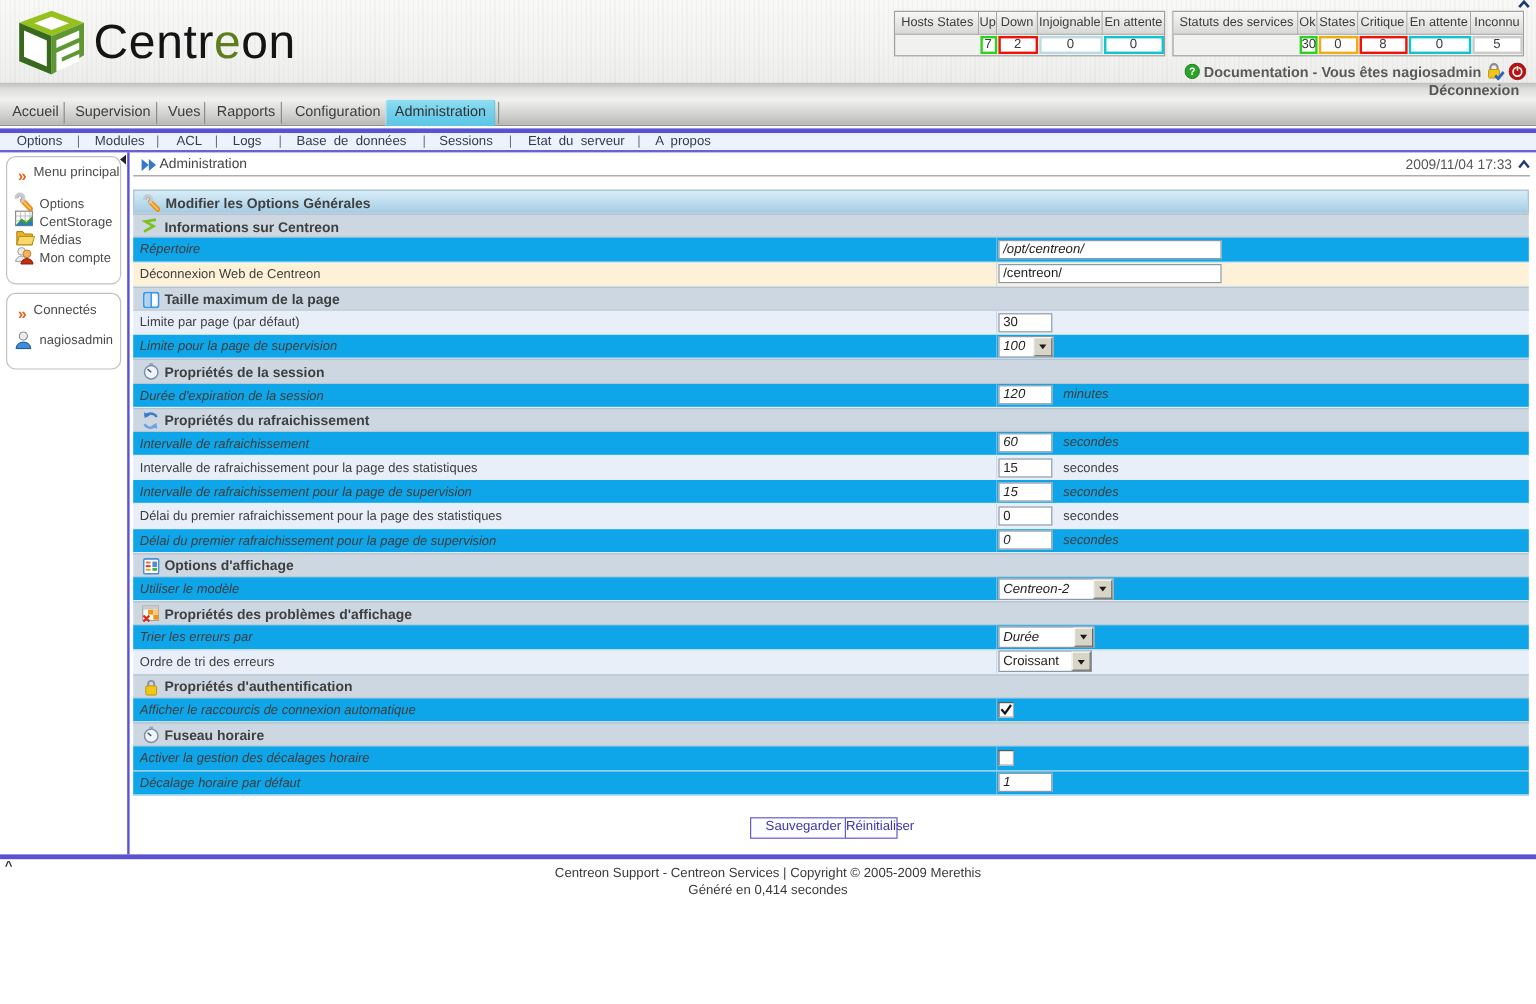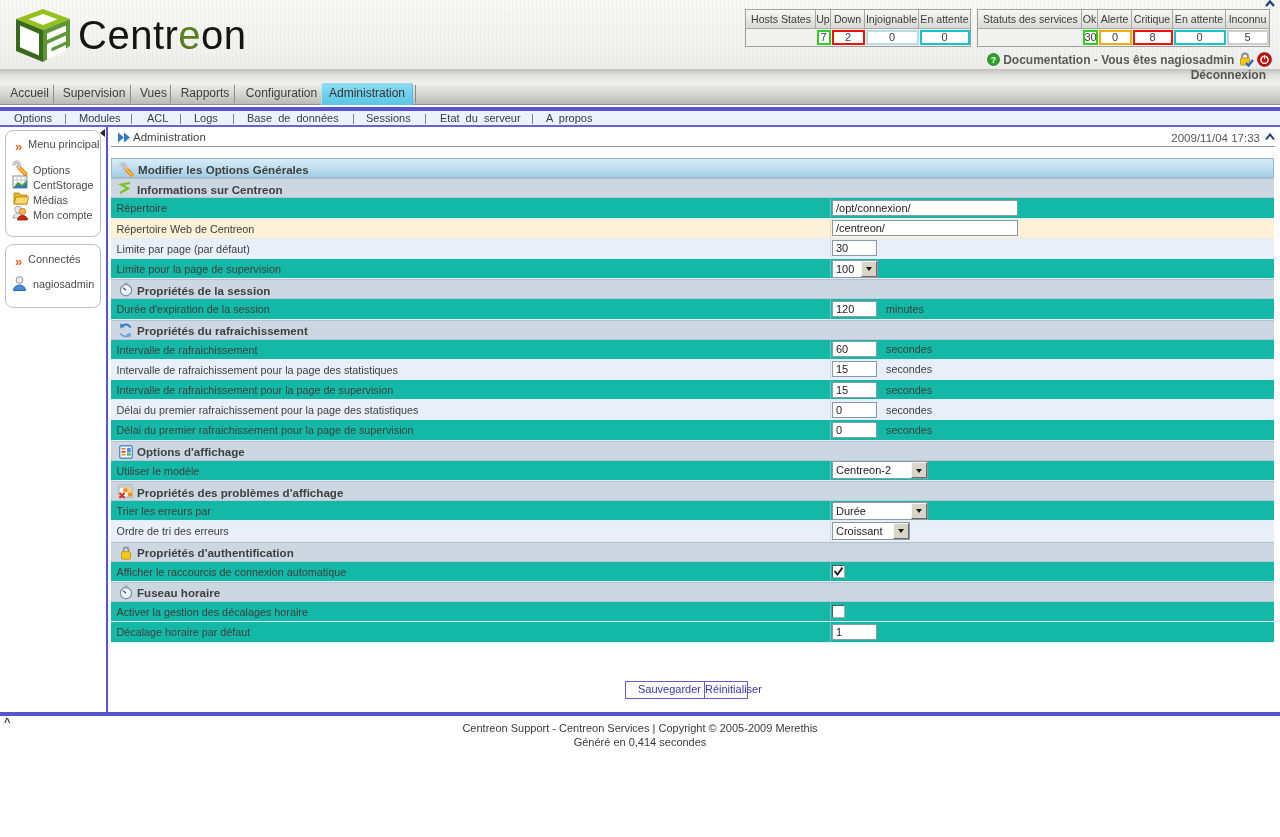--- a/index.html
+++ b/index.html
@@ -57,21 +57,21 @@
 #hr1 { position:absolute; left:111px; top:146px; width:1164px; height:1px; background:#9a9a9a; }
 
 #tbl { position:absolute; left:111px; top:158px; width:1163px; }
 .thead { box-sizing:border-box; height:20.2px; background:linear-gradient(180deg,#d7ecf8 0%, #c2dff0 45%, #a4cde4 100%); border:1px solid #9cb8cc; position:relative; }
 .thead b, .sect b { position:absolute; left:26px; top:3.5px; font-size:11.6px; color:#3f3f3f; }
 .sect { box-sizing:border-box; height:20.2px; background:#ccd7e2; border-top:1px solid #b4c0cc; border-bottom:1px solid #bac6d2; position:relative; }
 .r { box-sizing:border-box; height:20.2px; position:relative; border-bottom:1px solid #e4ecf4; font-size:10.8px; color:#3e3e3e; }
 .r::after { content:''; position:absolute; left:719px; top:0; bottom:0; width:1px; background:rgba(185,200,218,0.55); }
 .r .lab { position:absolute; left:5.5px; top:4px; }
 .r .val { position:absolute; left:721px; top:0; height:100%; display:flex; align-items:center; }
-.ra { background:#14b8a6; }
+.ra { background:#0ea5e9;font-style:italic; }
 .rb { background:#e9eff8; }
 .rc { background:#fdf1d8; }
 .inp { box-sizing:border-box; height:16px; border:1px solid #8a99a8; background:#fff; font-family:"Liberation Sans",sans-serif; font-size:11px; color:#222; padding:0 3px; line-height:14px; }
 .unit { margin-left:9px; font-size:10.8px; color:#3e3e3e; }
 .sel { display:inline-flex; box-sizing:border-box; height:18px; border:1px solid #8a99a8; background:#fff; align-items:stretch; }
 .st { font-size:11px; color:#222; padding:2px 0 0 3px; flex:1; white-space:nowrap; overflow:hidden; }
 .sbtn { width:16px; box-sizing:border-box; background:#d8d4c8; border:1px solid; border-color:#f8f7f4 #6c6c64 #6c6c64 #f8f7f4; display:flex; align-items:center; justify-content:center; }
 .tri { width:0; height:0; border:3.5px solid transparent; border-top:4.5px solid #1a1a1a; margin-top:4px; }
 .cb { display:inline-block; box-sizing:border-box; width:13px; height:13px; background:#fff; border:1px solid; border-color:#58585a #aeaeb0 #aeaeb0 #58585a; position:relative; }
 
@@ -115,21 +115,21 @@
           <span class="vbox" style="border:2px solid #b8dce0">0</span>
         </div>
       <div class="sc scv" style="left:173px;width:51px">
           <span class="vbox" style="border:2px solid #12c4cd">0</span>
         </div>
     </div>
 
     <div class="stt" style="left:977px;width:293px">
       <div class="sc schd" style="left:0;width:104px;text-align:left;padding-left:5px">Statuts des services</div>
       <div class="sc schd" style="left:104px;width:16px">Ok</div>
-      <div class="sc schd" style="left:120px;width:34px">Alerte</div>
+      <div class="sc schd" style="left:120px;width:34px">States</div>
       <div class="sc schd" style="left:154px;width:41px">Critique</div>
       <div class="sc schd" style="left:195px;width:53px">En attente</div>
       <div class="sc schd" style="left:248px;width:43px;border-right:none">Inconnu</div>
       <div class="sc scv" style="left:104px;width:16px">
           <span class="vbox" style="border:2px solid #2bd31c">30</span>
         </div>
       <div class="sc scv" style="left:120px;width:34px">
           <span class="vbox" style="border:2px solid #eeae10">0</span>
         </div>
       <div class="sc scv" style="left:154px;width:41px">
@@ -269,30 +269,38 @@
 
     <div class="sect">
       <svg style="position:absolute;left:7px;top:2px" width="14" height="15" viewBox="0 0 14 15">
         <polyline points="12,2 3,3.5 10,7.5 2,12" fill="none" stroke="#7cc11c" stroke-width="2.2"></polyline>
       </svg>
       <b>Informations sur Centreon</b>
     </div>
     <div class="r ra">
         <span class="lab">Répertoire</span>
         <span class="val">
-          <span class="inp" style="width:186px">/opt/connexion/</span>
+          <span class="inp" style="width:186px">/opt/centreon/</span>
         </span>
       </div>
     <div class="r rc">
-        <span class="lab">Répertoire Web de Centreon</span>
+        <span class="lab">Déconnexion Web de Centreon</span>
         <span class="val">
           <span class="inp" style="width:186px">/centreon/</span>
         </span>
       </div>
 
+    <div class="sect">
+      <svg style="position:absolute;left:8px;top:3px" width="14" height="14" viewBox="0 0 14 14">
+        <rect x="0.8" y="0.8" width="12.4" height="12.4" rx="2" fill="#fff" stroke="#3d96ea" stroke-width="1.5"></rect>
+        <rect x="2" y="2" width="4.5" height="10" fill="#aed3f2"></rect>
+        <line x1="7" y1="1" x2="7" y2="13" stroke="#3d96ea" stroke-width="1.4"></line>
+      </svg>
+      <b>Taille maximum de la page</b>
+    </div>
     <div class="r rb">
         <span class="lab">Limite par page (par défaut)</span>
         <span class="val">
           <span class="inp" style="width:45px">30</span>
         </span>
       </div>
     <div class="r ra">
         <span class="lab">Limite pour la page de supervision</span>
         <span class="val">
           <span class="sel" style="width:46px">
@@ -395,21 +403,21 @@
         <rect x="5.4" y="4.2" width="4.2" height="4" fill="#f0940c"></rect>
         <rect x="9.8" y="8.4" width="4.2" height="4" fill="#f0940c"></rect>
         <rect x="9.8" y="4.2" width="4.2" height="4" fill="#f8c878"></rect>
         <path d="M1.5,9 l5,5 M6.5,9 l-5,5" stroke="#e02818" stroke-width="1.8"></path>
       </svg>
       <b>Propriétés des problèmes d'affichage</b>
     </div>
     <div class="r ra">
         <span class="lab">Trier les erreurs par</span>
         <span class="val">
-          <span class="sel" style="width:96px">
+          <span class="sel" style="width:80px">
             <span class="st">Durée</span>
             <span class="sbtn">
               <span class="tri"></span>
             </span>
           </span>
         </span>
       </div>
     <div class="r rb">
         <span class="lab">Ordre de tri des erreurs</span>
         <span class="val">

